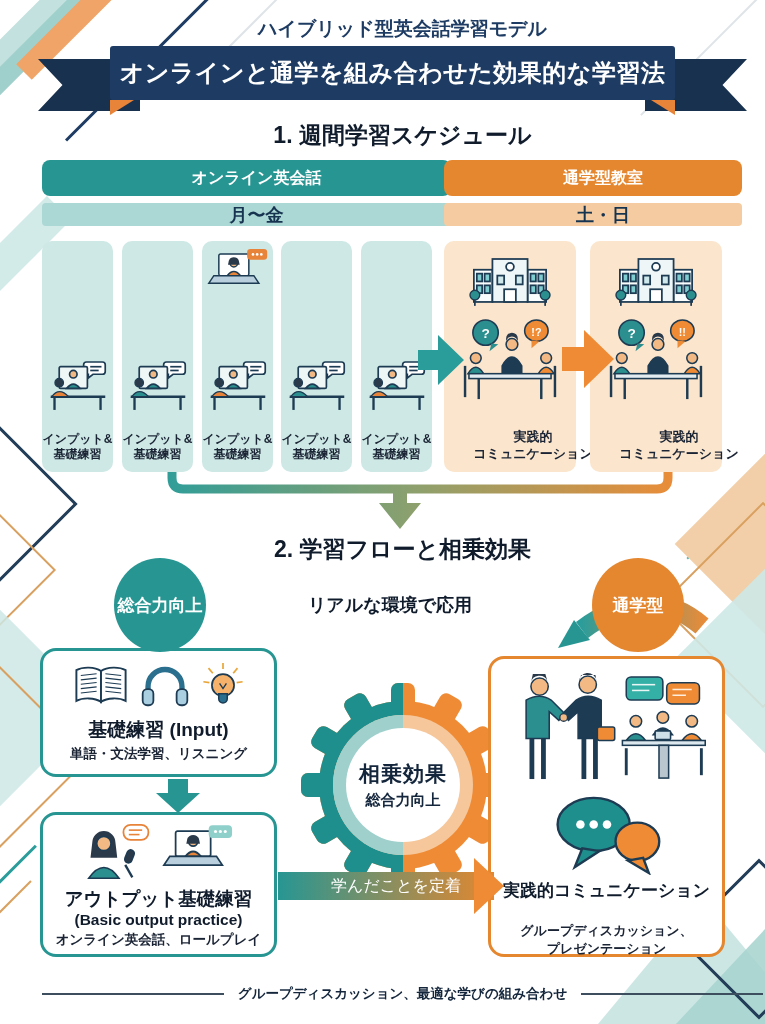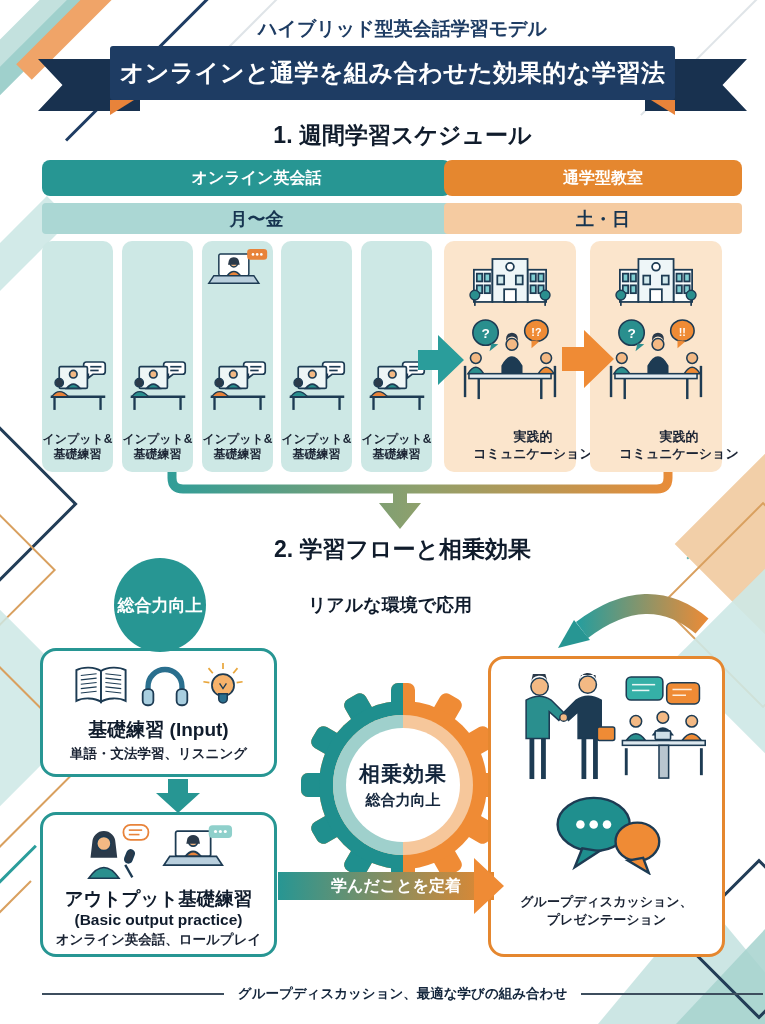--- a/index.html
+++ b/index.html
@@ -20,21 +20,21 @@
   .ribbon .fold{position:absolute;top:54px;width:0;height:0;z-index:1;}
   .ribbon .fold.l{left:72px;border-top:15px solid #e8833a;border-right:24px solid transparent;}
   .ribbon .fold.r{right:72px;border-top:15px solid #e8833a;border-left:24px solid transparent;}
 
   
   .s1-title{top:120px;left:0;width:765px;text-align:center;font-size:23px;font-weight:bold;color:#101c2c;z-index:2;}
   .grp-head{height:36px;border-radius:8px;display:flex;align-items:center;justify-content:center;
             color:#fff;font-size:16px;font-weight:bold;z-index:2;top:160px;}
   .grp-head.online{left:42px;width:389px;background:#279693;}
   .grp-head.school{left:444px;width:278px;background:#e5872f;}
-  .grp-days{height:31px;border-radius:4px;display:flex;align-items:center;justify-content:center;
+  .grp-days{height:23px;border-radius:4px;display:flex;align-items:center;justify-content:center;
             color:#163450;font-size:18px;font-weight:bold;z-index:2;top:203px;}
   .grp-days.online{left:42px;width:389px;background:#abd7d4;}
   .grp-days.school{left:444px;width:278px;background:#f5cba1;}
 
   .wk-col{position:absolute;top:241px;width:71px;height:231px;background:#cde8e5;border-radius:10px;z-index:2;}
   .we-col{position:absolute;top:241px;width:132px;height:231px;background:#fbe5cc;border-radius:10px;z-index:2;}
   .col-label{position:absolute;bottom:9px;left:0;width:100%;text-align:center;font-weight:bold;
              font-size:12px;line-height:1.3;color:#1b2434;}
   .we-col .col-label{font-size:13px;padding-left:23px;}
   .scene{position:absolute;bottom:56px;left:50%;transform:translateX(-50%);}
@@ -55,31 +55,31 @@
   .panel.teal{border:3.5px solid #279693;}
   .panel.orange{border:3.5px solid #e5872f;}
   .panel.input{left:40px;top:648px;width:231px;height:123px;}
   .panel.output{left:40px;top:812px;width:231px;height:139px;}
   .panel.practice{left:488px;top:656px;width:231px;height:295px;}
   .icon-row{display:flex;align-items:center;justify-content:center;gap:10px;margin-top:10px;}
   .p-title{font-size:19px;font-weight:bold;color:#101c2c;margin-top:2px;}
   .p-title-en{font-size:15.5px;font-weight:bold;color:#101c2c;}
   .p-sub{font-size:13.5px;font-weight:bold;color:#1b2434;margin-top:2px;}
   .panel.practice .p-title{font-size:17px;margin-top:0;}
-  .panel.practice .p-sub{font-size:13px;line-height:1.35;margin-top:14px;text-align:center;}
+  .panel.practice .p-sub{font-size:13px;line-height:1.35;margin-top:20px;text-align:center;}
 
   .gear-wrap{left:280px;top:682px;width:206px;height:206px;z-index:3;}
   .gear-text{left:280px;top:682px;width:206px;height:206px;z-index:4;display:flex;flex-direction:column;
              align-items:center;justify-content:center;}
   .gear-text .t1{font-size:21px;font-weight:bold;color:#14263c;letter-spacing:1px;}
   .gear-text .t2{font-size:15px;font-weight:bold;color:#14263c;margin-top:3px;}
 
   .consolidate{left:278px;top:872px;width:196px;height:28px;z-index:4;
                background:linear-gradient(90deg,#279693,#e5872f);display:flex;align-items:center;justify-content:center;
-               color:#fff;font-size:16px;font-weight:bold;}
+               color:#fff;font-size:16px;font-weight:normal;}
   .consolidate-head{left:474px;top:858px;width:0;height:0;z-index:4;
                border-left:30px solid #ef8b35;border-top:28px solid transparent;border-bottom:28px solid transparent;}
 
   .down-arrow{left:136px;top:779px;z-index:3;}
 
   
   .footer{top:985px;left:22px;width:721px;display:flex;align-items:center;z-index:2;}
   .footer .line{flex:1;height:2px;background:#3d4e5e;}
   .footer .txt{margin:0 14px;font-size:13.5px;font-weight:bold;color:#14263c;white-space:nowrap;}
 </style>
@@ -383,20 +383,21 @@
           <stop offset="0" stop-color="#2a9d9b"></stop>
             <stop offset="1" stop-color="#ef8b35"></stop>
         </linearGradient>
       </defs>
       <path d="M52 78 Q118 28 172 74" fill="none" stroke="url(#swg)" stroke-width="20"></path>
       <polygon points="28,96 60,88 44,68" fill="#279693"></polygon>
     </svg>
   </span>
 
   <div class="badge online">総合力向上</div>
+  <div class="badge school">通学型</div>
   <div class="abs apply-label">リアルな環境で応用</div>
 
   <div class="panel teal input">
     <div class="icon-row">
       <span><svg viewBox="0 0 66 50" width="58" height="44">
             <g stroke="#1d3b53" stroke-width="2.2" fill="#fff">
               <path d="M33 8 C26 3 12 3 5 7 V42 C12 38 26 38 33 43 Z"></path>
               <path d="M33 8 C40 3 54 3 61 7 V42 C54 38 40 38 33 43 Z"></path>
               <g stroke-width="1.3" fill="none">
                 <line x1="10" y1="13" x2="28" y2="11"></line>
@@ -555,20 +556,21 @@
       <svg viewBox="0 0 120 86" width="114" height="82">
         <ellipse cx="46" cy="33" rx="38" ry="28" fill="#1f8f8e" stroke="#1d3b53" stroke-width="2.5"></ellipse>
         <path d="M34 58 26 78 52 61 Z" fill="#1f8f8e" stroke="#1d3b53" stroke-width="2.5"></path>
         <circle cx="32" cy="33" r="4.5" fill="#fff"></circle>
           <circle cx="46" cy="33" r="4.5" fill="#fff"></circle>
           <circle cx="60" cy="33" r="4.5" fill="#fff"></circle>
         <ellipse cx="92" cy="51" rx="23" ry="20" fill="#ef8b35" stroke="#1d3b53" stroke-width="2.5"></ellipse>
         <path d="M98 68 104 84 82 71 Z" fill="#ef8b35" stroke="#1d3b53" stroke-width="2.5"></path>
       </svg>
     </span>
+    <div class="p-title">実践的コミュニケーション</div>
     <div class="p-sub"><span>グループディスカッション、</span><br><span>プレゼンテーション</span></div>
   </div>
 
   <div class="abs footer">
     <div class="line"></div>
     <div class="txt">グループディスカッション、最適な学びの組み合わせ</div>
     <div class="line"></div>
   </div>
 
 </div>

